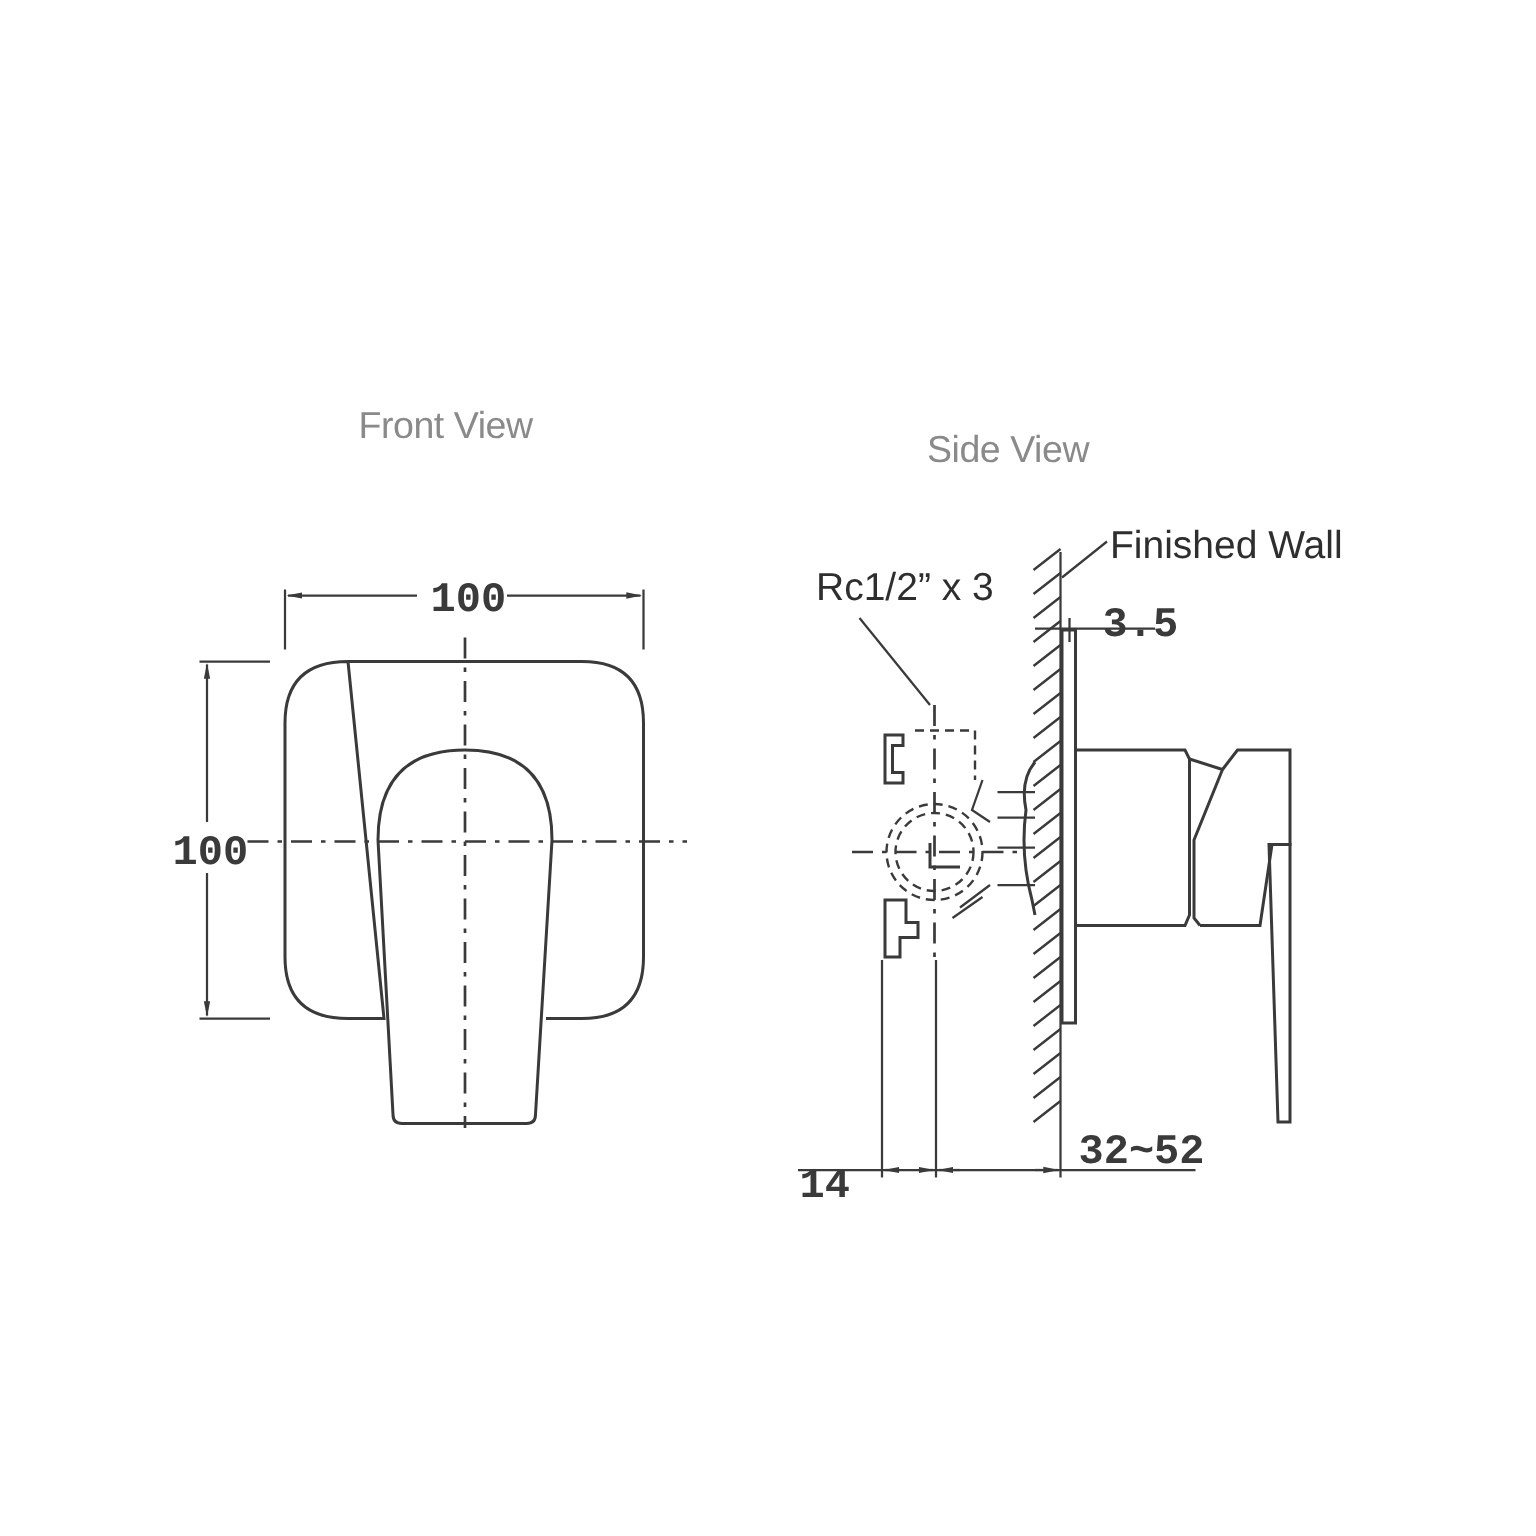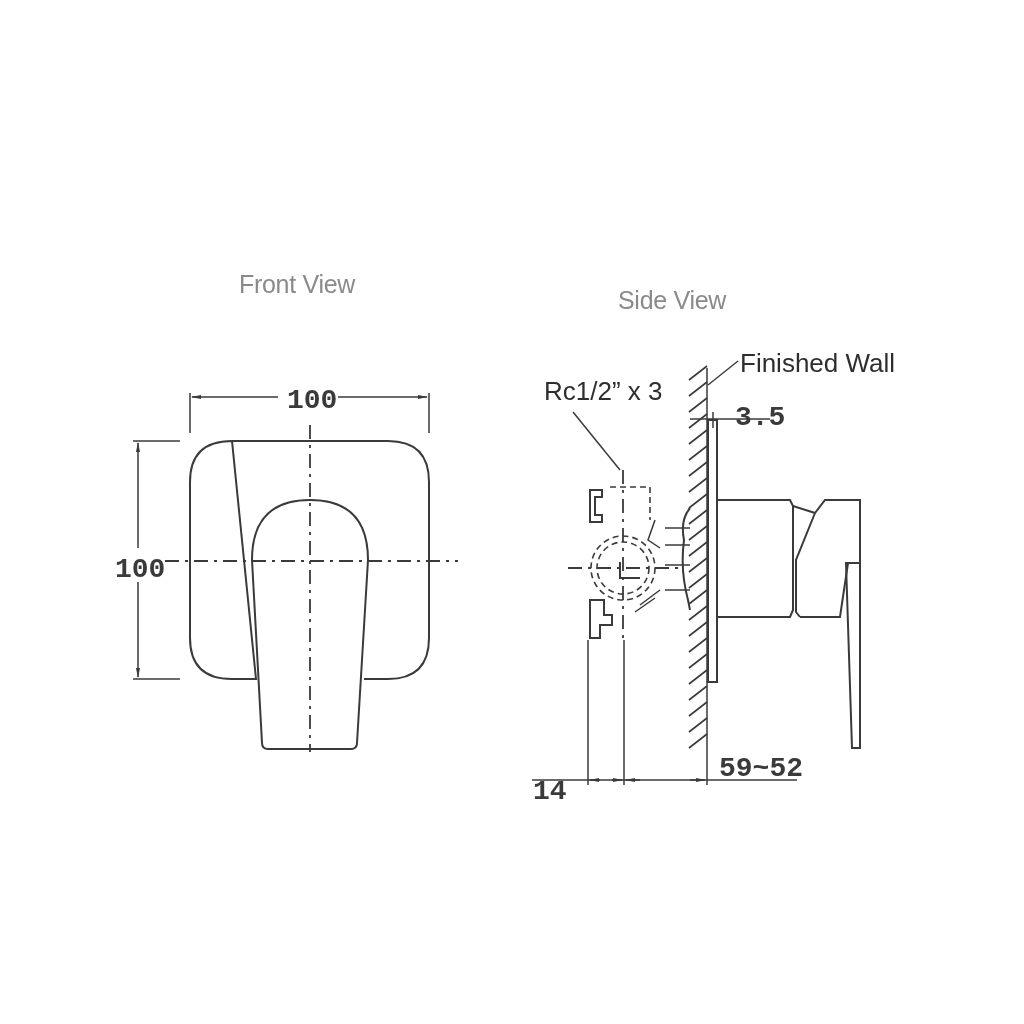--- a/index.html
+++ b/index.html
@@ -45,21 +45,21 @@
   <div class="title" style="left:239px; top:270px;">Front View</div>
   <div class="title" style="left:618px; top:270px;margin-top:16px;">Side View</div>
 
   <div class="dim" style="left:287px; top:387px;">100</div>
   <div class="dim" style="left:115px; top:556px;">100</div>
 
   <div class="label" style="left:503px; top:378px;margin-left:41px;">Rc1/2” x 3</div>
   <div class="label" style="left:740px; top:350px;">Finished Wall</div>
   <div class="dim" style="left:735px; top:404px;">3.5</div>
   <div class="dim" style="left:533px; top:755px;margin-top:23px;">14</div>
-  <div class="dim" style="left:719px; top:755px;">59~52</div>
+  <div class="dim" style="left:719px; top:755px;">32~52</div>
 
   <svg width="1024" height="1024" viewBox="0 0 1024 1024">
     <defs>
       <marker id="arr" viewBox="0 0 10 10" refX="9" refY="5" markerWidth="7" markerHeight="7" orient="auto-start-reverse">
         <path d="M0,3 L10,5 L0,7 z" fill="#3a3a3a"></path>
       </marker>
     </defs>
 
     <g>
 

